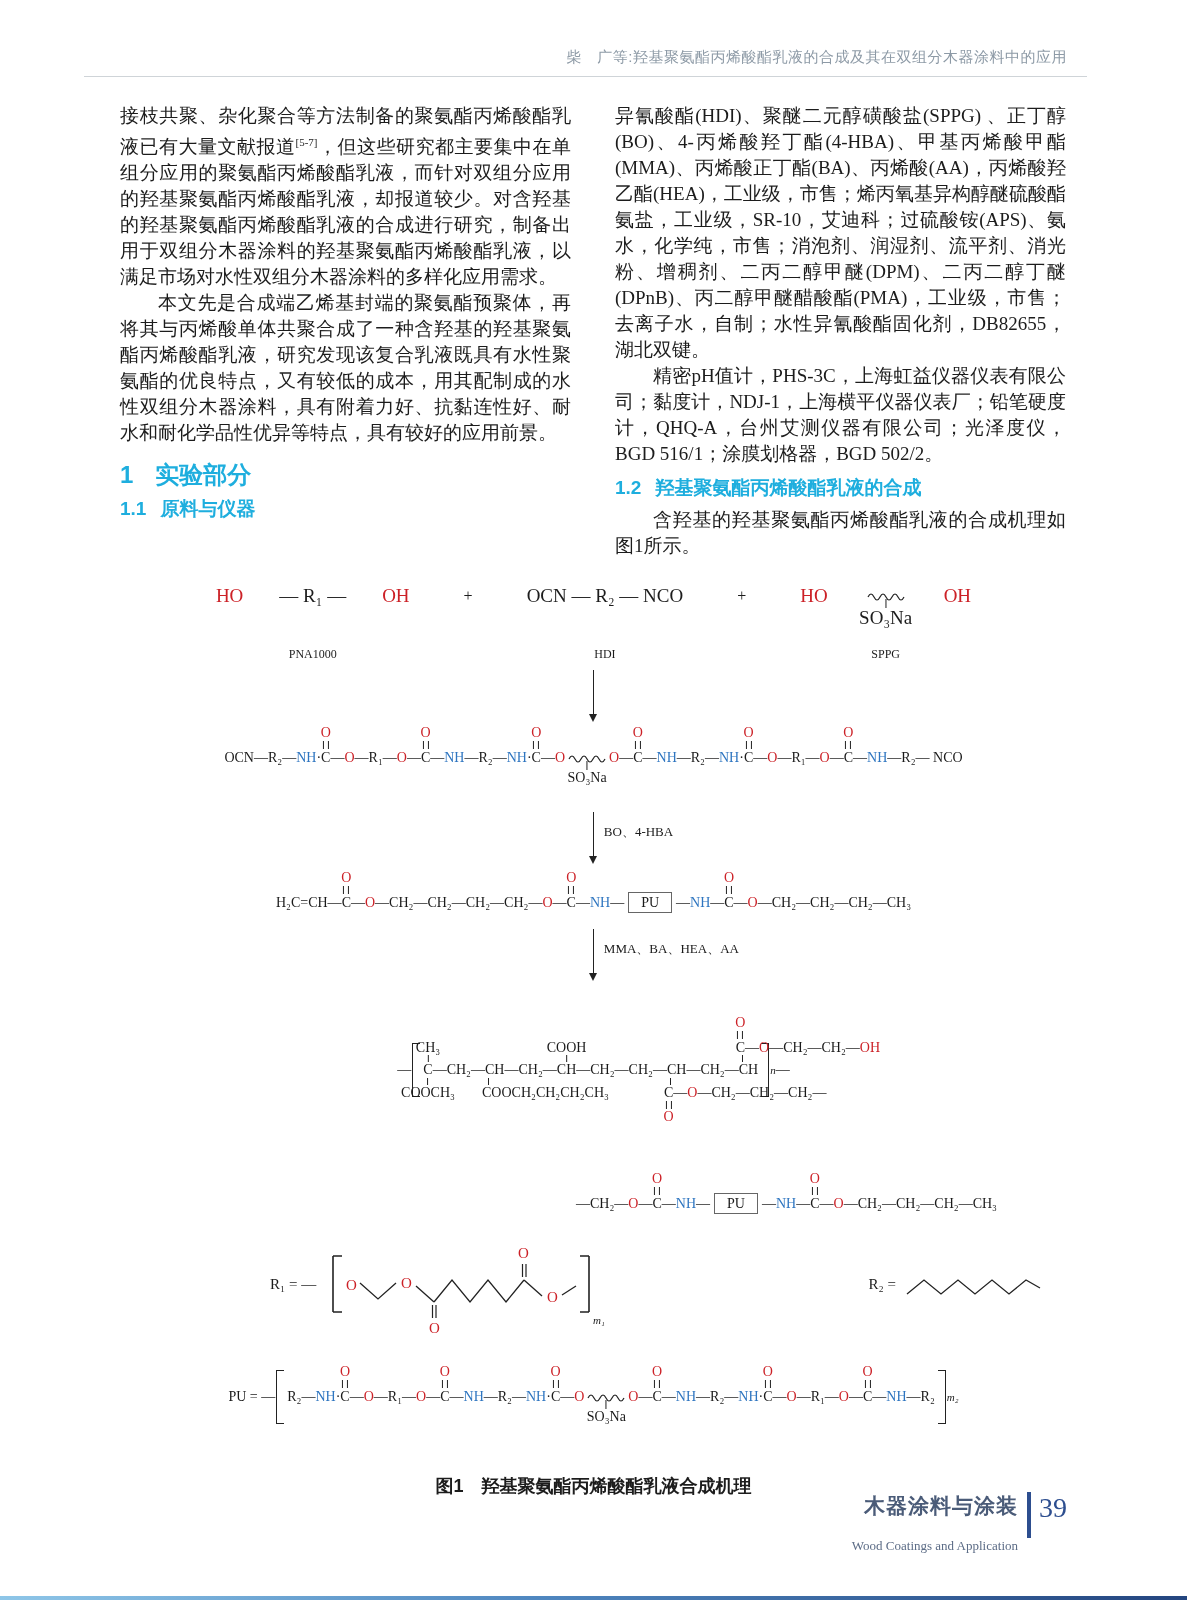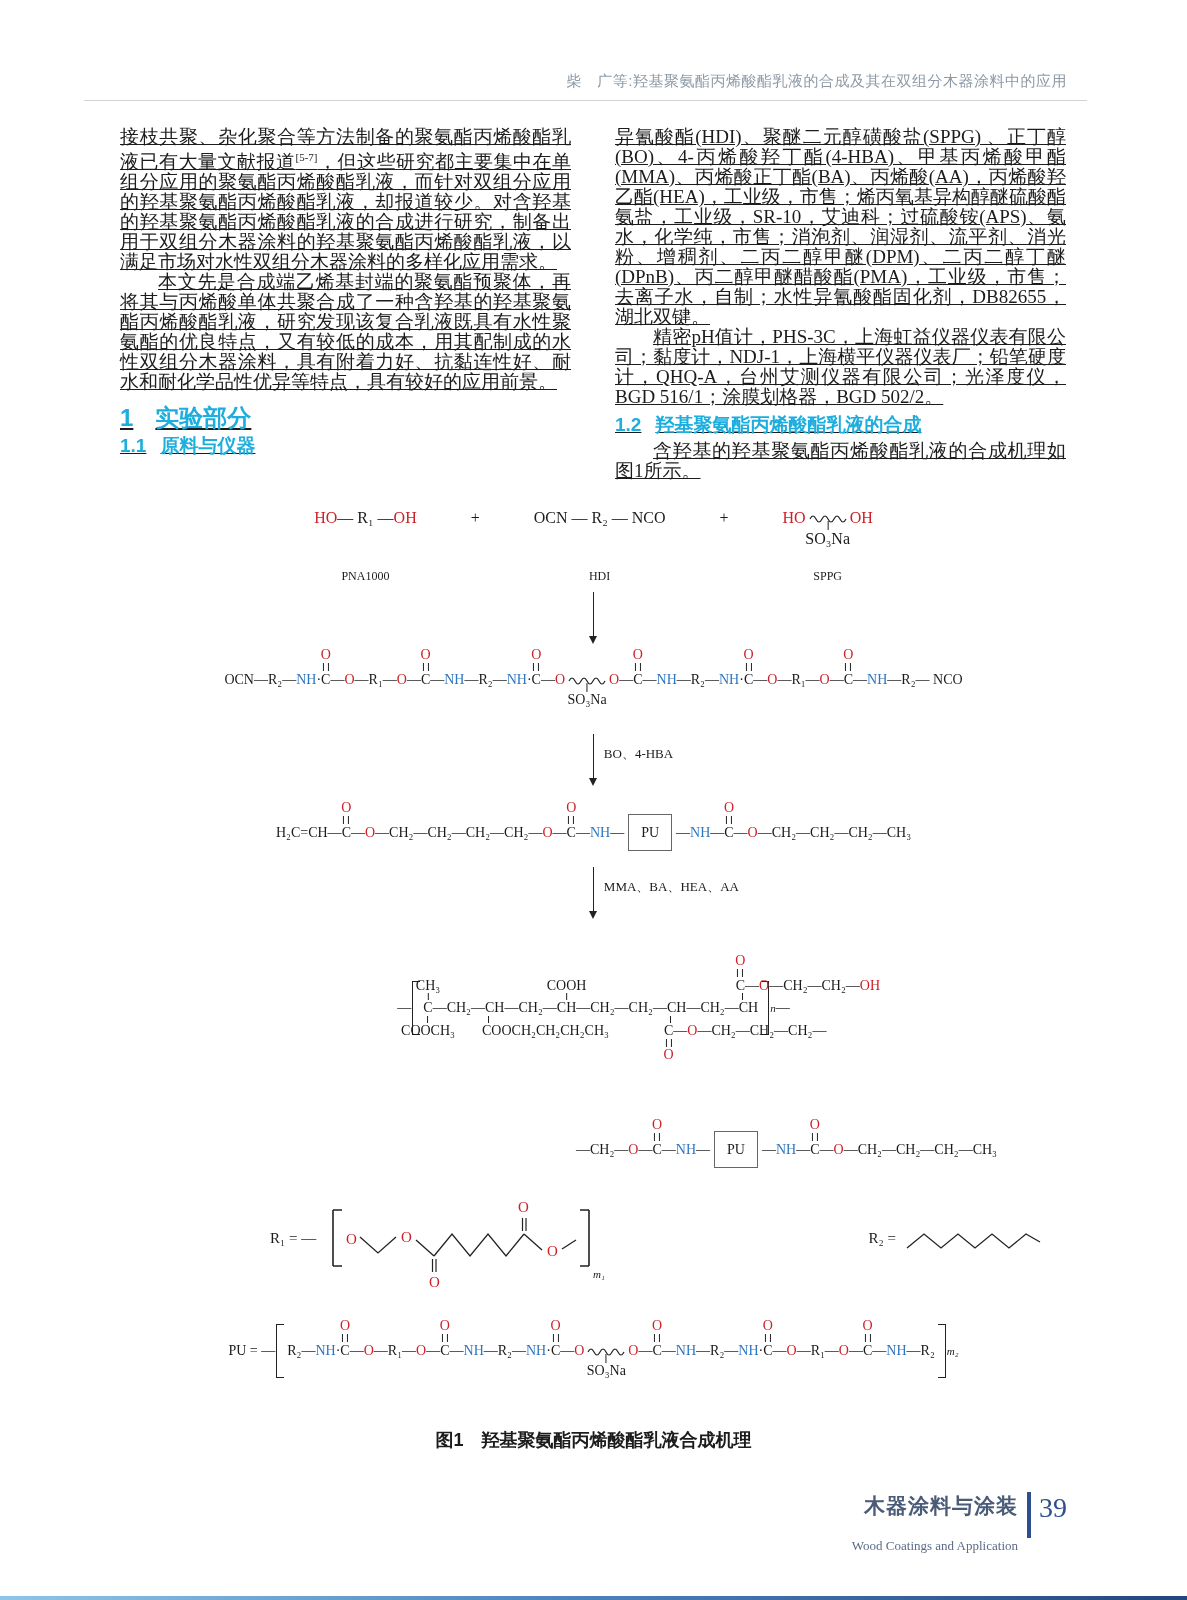--- a/index.html
+++ b/index.html
@@ -1,25 +1,25 @@
 <!DOCTYPE html>
 <html><head>
 <meta charset="utf-8">
 <style>
   html,body{margin:0;padding:0;background:#ffffff;}
   .page{position:relative;width:1187px;height:1600px;background:#fff;overflow:hidden;
         font-family:"Liberation Serif","DejaVu Serif",serif;color:#1c1c1c;}
   .content{margin:0 120px;}
   
-  .runhead{padding-top:72px;text-align:right;font-size:15px;color:#8d9aa6;
+  .runhead{padding-top:48px;text-align:right;font-size:15px;color:#8d9aa6;
            font-family:"Liberation Sans","DejaVu Sans",sans-serif;letter-spacing:.5px;}
   .headrule{height:1px;background:#cfd4d8;margin:9px -20px 0 -36px;}
   
   .cols{display:flex;gap:44px;margin-top:26px;}
-  .col{width:451px;font-size:19px;line-height:20px;text-align:justify;text-decoration:underline;}
+  .col{width:451px;font-size:19px;line-height:26px;text-align:justify;}
   .col p{margin:0;}
   .ind{text-indent:2em;}
   sup{font-size:11px;}
   h2.sec{font-family:"Liberation Sans","DejaVu Sans",sans-serif;color:#1eaede;
          font-size:24px;margin:16px 0 8px 0;font-weight:bold;}
   h3.sec{font-family:"Liberation Sans","DejaVu Sans",sans-serif;color:#1eaede;
          font-size:19px;margin:8px 0 6px 0;font-weight:bold;}
   .secnum{margin-right:22px;}
   .secnum3{margin-right:14px;}
   
@@ -38,38 +38,38 @@
           display:flex;flex-direction:column;align-items:center;line-height:1;}
   .dbl{width:4px;height:8px;border-left:1.3px solid #222;border-right:1.3px solid #222;margin:1px 0;}
   
   .sq{position:relative;display:inline-block;margin:0 2px;vertical-align:middle;}
   .sq svg{display:block;}
   .sq .bel{position:absolute;top:9px;left:50%;transform:translateX(-50%);
            display:flex;flex-direction:column;align-items:center;line-height:1.1;}
   .vline{width:1px;height:9px;background:#222;}
   .vline2{width:1px;height:7px;background:#222;}
   
-  .pubox{display:inline-block;border:1px solid #666;padding:8px 12px;margin:0 4px;line-height:19px;text-align:center;}
+  .pubox{display:inline-block;border:1px solid #666;padding:0 12px;margin:0 4px;line-height:19px;text-align:center;}
   
   .bl-b,.br-b{display:inline-block;width:7px;height:52px;vertical-align:middle;}
   .bl-b{border-left:1.6px solid #222;border-top:1.6px solid #222;border-bottom:1.6px solid #222;margin:0 3px 0 1px;}
   .br-b{border-right:1.6px solid #222;border-top:1.6px solid #222;border-bottom:1.6px solid #222;margin:0 1px 0 3px;}
   .bsub{font-style:italic;font-size:11px;vertical-align:-20px;}
   
   .stk{position:relative;display:inline-block;}
   .stk .stp{position:absolute;bottom:100%;left:50%;transform:translateX(-50%);
             display:flex;flex-direction:column;align-items:center;line-height:1.1;}
   .stk .sbt{position:absolute;top:100%;left:50%;transform:translateX(-50%);
             display:flex;flex-direction:column;align-items:center;line-height:1.1;}
   .stk .stp.al,.stk .sbt.al{left:-3px;transform:none;align-items:flex-start;}
   .stk .stp.al .vline2,.stk .sbt.al .vline2{margin-left:6px;}
   
   .reactants{display:flex;justify-content:center;align-items:flex-start;gap:54px;padding-top:16px;}
   .rx{display:flex;flex-direction:column;align-items:center;}
-  .rx-f{height:22px;display:flex;align-items:center;font-size:16px;}
+  .rx-f{height:22px;display:flex;align-items:center;font-size:19px;gap:36px;}
   .rx-n{margin-top:40px;font-size:12px;}
   .plus{font-size:16px;padding-top:2px;}
   
   .arr{position:relative;width:1.3px;height:44px;background:#222;margin:8px auto 6px auto;}
   .arr::after{content:"";position:absolute;bottom:-8px;left:-3.4px;
               border-left:4px solid transparent;border-right:4px solid transparent;border-top:8px solid #222;}
   .albl{position:absolute;left:11px;top:26%;font-size:13px;white-space:nowrap;color:#1a1a1a;text-align:center;}
   
   .row-pre{padding:30px 0 38px 0;}
   .row-vinyl{padding:30px 0 8px 0;}

